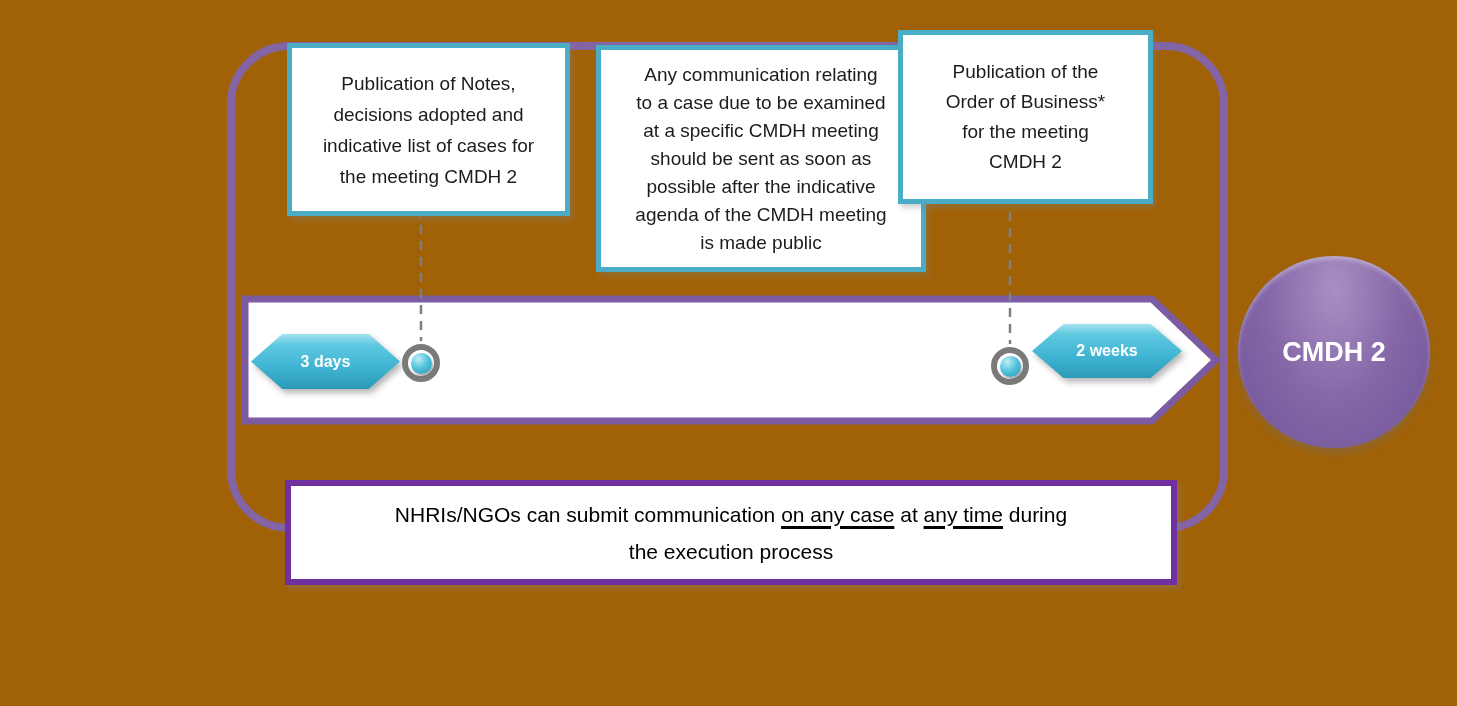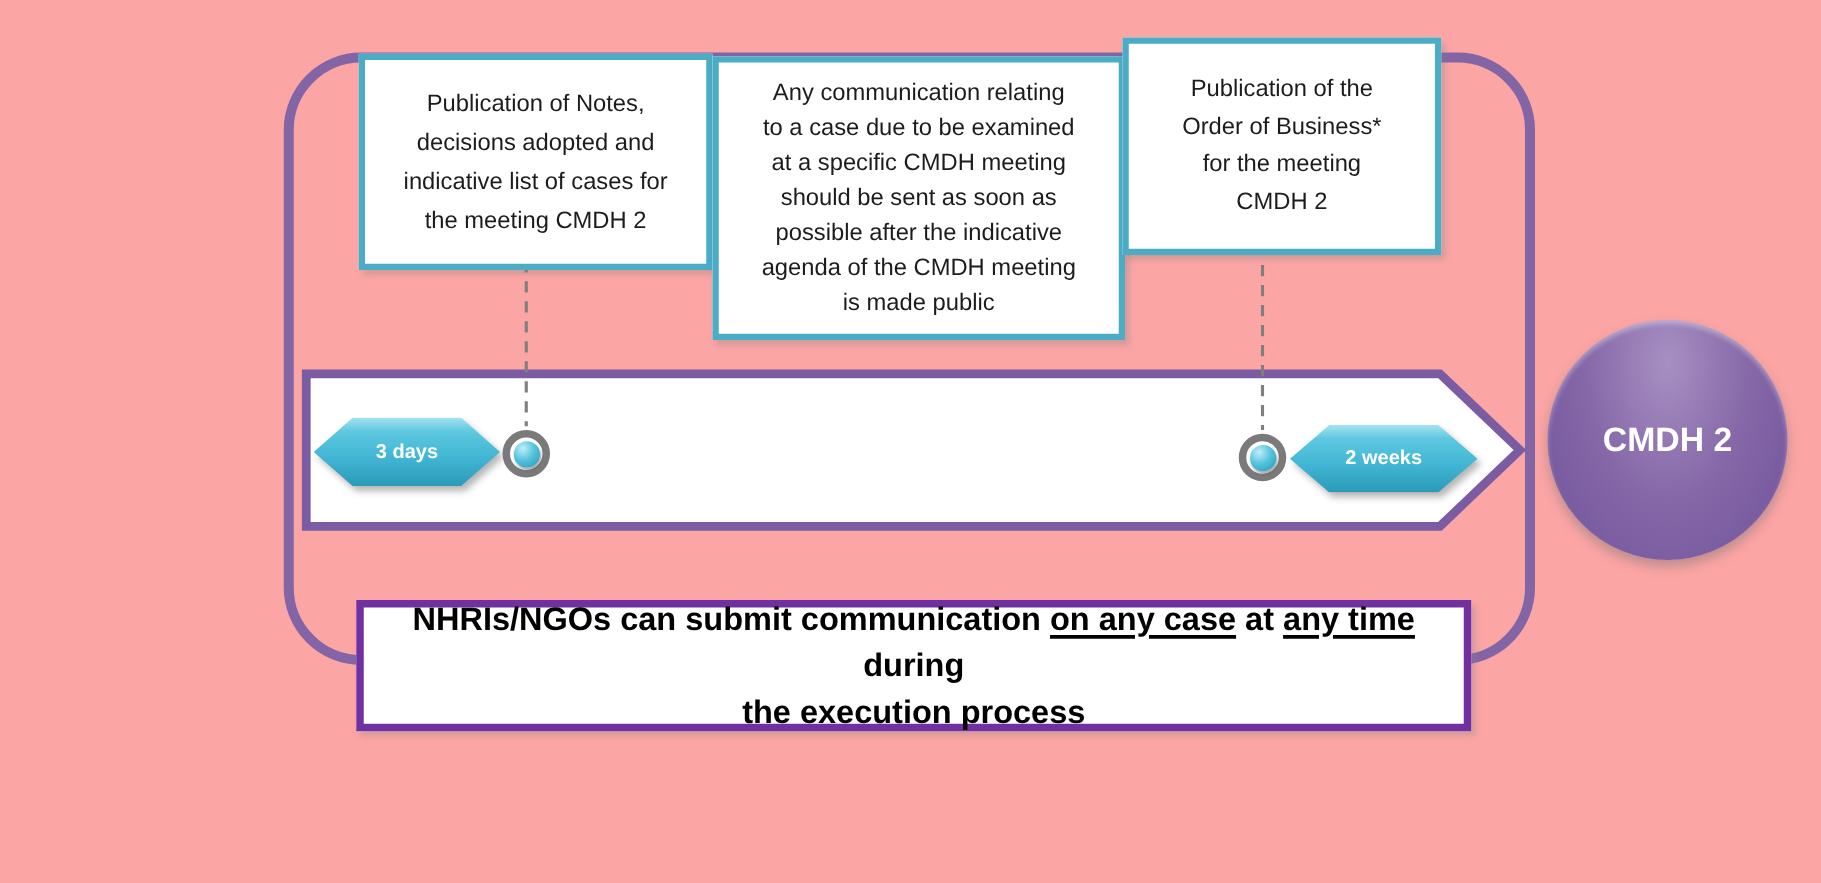--- a/index.html
+++ b/index.html
@@ -1,17 +1,17 @@
 <!DOCTYPE html>
 <html><head>
 <meta charset="utf-8">
 <style>
   html,body{margin:0;padding:0;background:#fff;}
   .canvas{
-    position:relative;width:1457px;height:706px;background:#fca5a5;overflow:hidden;
+    position:relative;width:1457px;height:706px;background:#a16207;overflow:hidden;
     font-family:"Liberation Sans","DejaVu Sans",sans-serif;color:#1f1f1f;
   }
   svg.layer{position:absolute;left:0;top:0;width:1457px;height:706px;}
 
   
   .callout{
     position:absolute;background:#fff;border:5px solid #4BACC6;
     box-shadow:3px 4px 5px rgba(130,130,130,.35);
     display:flex;align-items:center;justify-content:center;text-align:center;
     z-index:3;
@@ -56,21 +56,21 @@
 
   
   .banner{
     position:absolute;left:285px;top:480px;width:880px;height:93px;
     background:#fff;border:6px solid #7030A0;
     box-shadow:3px 4px 5px rgba(130,130,130,.35);
     display:flex;align-items:center;justify-content:center;text-align:center;
     z-index:5;
   }
   .banner-text{
-    white-space:pre-line;font-weight:bold;font-size:26px;line-height:37px;color:#000;
+    white-space:pre-line;font-weight:normal;font-size:21px;line-height:37px;color:#000;
   }
   .u{text-decoration:underline;text-decoration-thickness:2.5px;text-underline-offset:4px;}
 
   .footnote{
     position:absolute;left:45px;top:636px;font-size:19.5px;color:#111;
     letter-spacing:-0.3px;z-index:2;
   }
 </style>
 </head>
 <body>
@@ -87,21 +87,21 @@
     <line x1="1010" y1="212" x2="1010" y2="344" stroke="#7f7f7f" stroke-width="2.5" stroke-dasharray="9 7"></line>
   </svg>
 
   <div class="callout" style="left:287px;top:43px;width:273px;height:163px;">
     <div class="callout-text lh-a">Publication of Notes,
 decisions adopted and
 indicative list of cases for
 the meeting CMDH 2</div>
   </div>
 
-  <div class="callout" style="left:570px;top:45px;width:320px;height:217px;justify-content:center;">
+  <div class="callout" style="left:596px;top:45px;width:320px;height:217px;justify-content:center;">
     <div class="callout-text lh-b">Any communication relating
 to a case due to be examined
 at a specific CMDH meeting
 should be sent as soon as
 possible after the indicative
 agenda of the CMDH meeting
 is made public</div>
   </div>
 
   <div class="callout" style="left:898px;top:30px;width:245px;height:164px;">
@@ -113,21 +113,21 @@
 
   <div class="node-circle" style="left:1238px;top:256px;width:192px;height:192px;">
     <span>CMDH 2</span>
   </div>
 
   <div class="badge" style="left:251px;top:334px;width:149px;height:55px;">
     <div class="badge-shape">
       <span>3 days</span>
     </div>
   </div>
-  <div class="badge" style="left:1032px;top:340px;width:150px;height:54px;">
+  <div class="badge" style="left:1032px;top:324px;width:150px;height:54px;">
     <div class="badge-shape">
       <span>2 weeks</span>
     </div>
   </div>
 
   <div class="marker" style="left:402px;top:344px;">
     <div class="marker-dot"></div>
   </div>
   <div class="marker" style="left:991px;top:347px;">
     <div class="marker-dot"></div>

